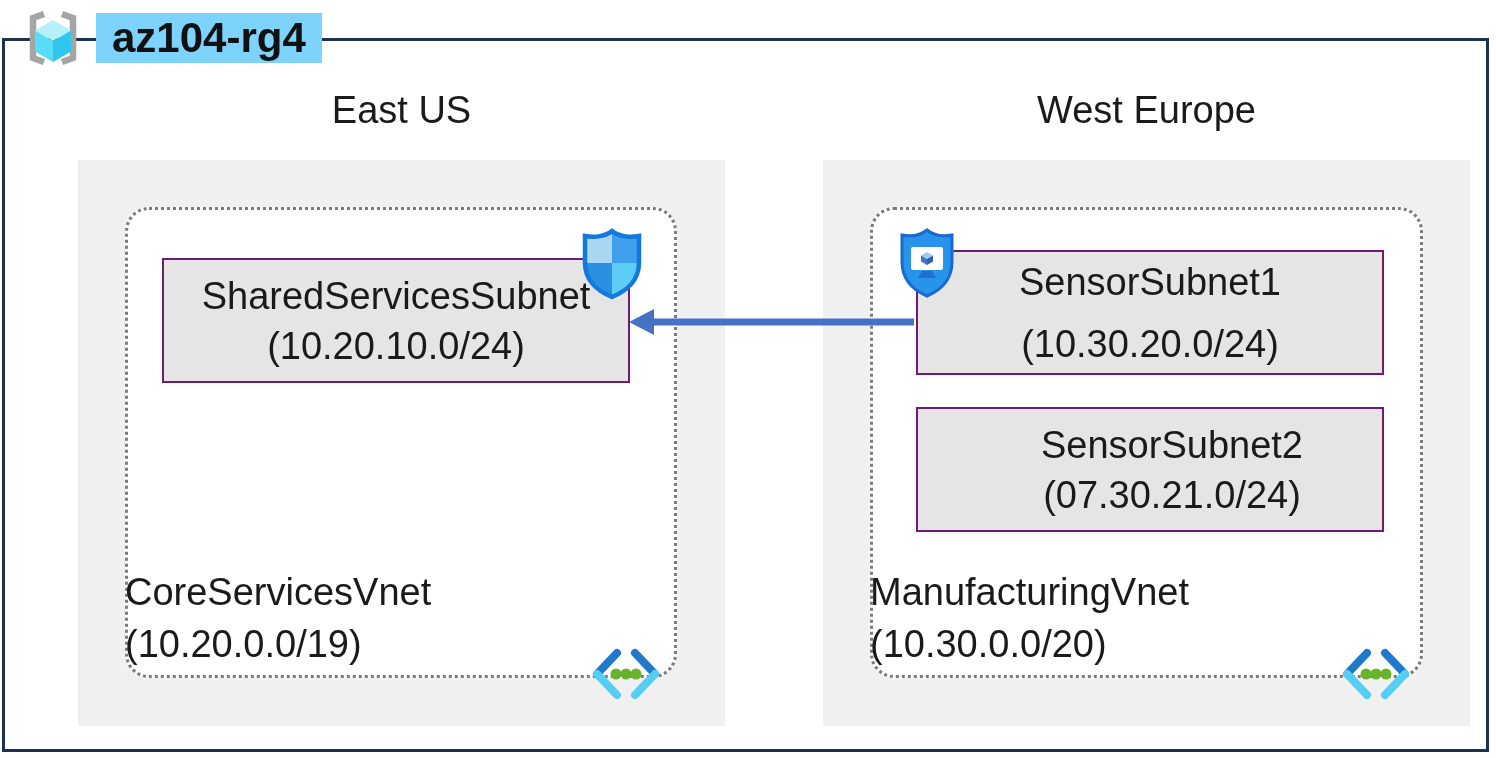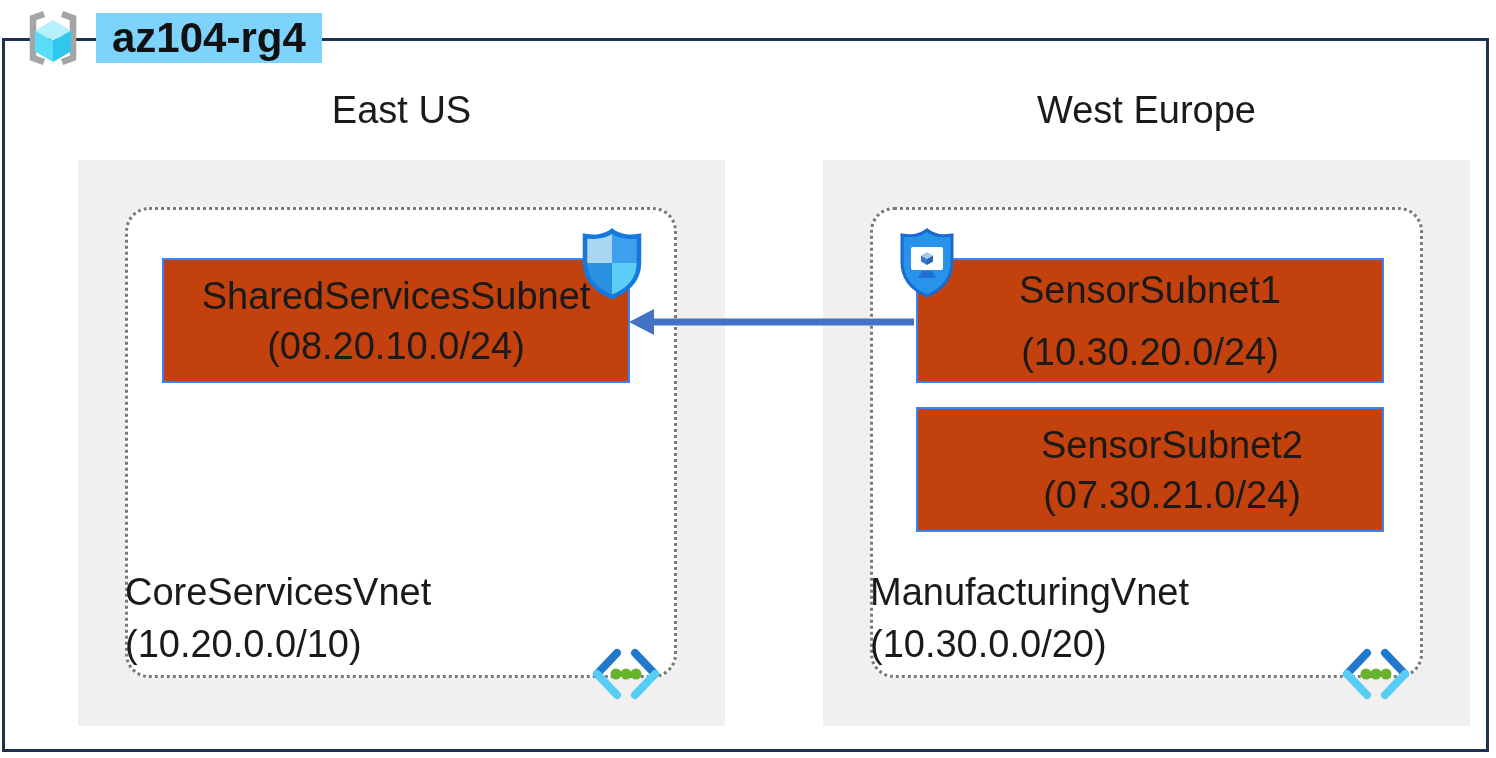--- a/index.html
+++ b/index.html
@@ -27,27 +27,27 @@
   .region-box.left{left:78px;}
   .region-box.right{left:823px;}
   .vnet-box{
     position:absolute;top:207px;height:471px;box-sizing:border-box;
     background:#ffffff;border:3px dotted #7a7a7a;border-radius:24px;
   }
   .vnet-box.left{left:125px;width:552px;}
   .vnet-box.right{left:870px;width:553px;}
   .subnet-box{
     position:absolute;width:468px;height:125px;box-sizing:border-box;
-    background:#c2410c;border:2px solid #3b82f6;
+    background:#e5e5e5;border:2px solid #701a75;
     display:flex;flex-direction:column;align-items:center;justify-content:center;
     font-size:38px;line-height:50px;color:#1a1a1a;text-align:center;
   }
   .subnet-box.pos-l1{left:162px;top:258px;}
   .subnet-box.pos-l2{left:162px;top:407px;}
-  .subnet-box.pos-r1{left:916px;top:258px;gap:12px;}
+  .subnet-box.pos-r1{left:916px;top:250px;gap:12px;}
   .subnet-box.pos-r2{left:916px;top:407px;padding-left:44px;}
   .vnet-label{
     position:absolute;top:566px;font-size:38px;line-height:52px;text-align:left;color:#1a1a1a;
   }
   .vnet-label.left{left:125px;width:552px;}
   .vnet-label.right{left:870px;width:665px;}
   .vnet-icon{position:absolute;width:76px;height:56px;top:646px;}
   .vnet-icon.left{left:588px;}
   .vnet-icon.right{left:1338px;}
   .nsg-icon{position:absolute;left:580px;top:227px;width:64px;height:74px;}
@@ -79,35 +79,35 @@
   <div class="vnet-box left"></div>
   <div class="vnet-box right"></div>
 
   <svg class="peering-arrow" viewBox="0 0 290 36">
     <line x1="288" y1="18" x2="26" y2="18" stroke="#4472c4" stroke-width="7"></line>
     <polygon points="3,18 28,5 28,31" fill="#4472c4"></polygon>
   </svg>
 
   <div class="subnet-box pos-l1">
     <span>SharedServicesSubnet</span>
-    <span>(08.20.10.0/24)</span>
+    <span>(10.20.10.0/24)</span>
   </div>
 
   <div class="subnet-box pos-r1">
     <span>SensorSubnet1</span>
     <span>(10.30.20.0/24)</span>
   </div>
   <div class="subnet-box pos-r2">
     <span>SensorSubnet2</span>
     <span>(07.30.21.0/24)</span>
   </div>
 
   <div class="vnet-label left">
     <div>CoreServicesVnet</div>
-    <div>(10.20.0.0/10)</div>
+    <div>(10.20.0.0/19)</div>
   </div>
   <div class="vnet-label right">
     <div>ManufacturingVnet</div>
     <div>(10.30.0.0/20)</div>
   </div>
 
   <svg class="nsg-icon" viewBox="0 0 64 74">
     <defs>
       <clipPath id="nsgclip">
         <path d="M32 4 C38 9 49 11 59 9 L59 36 C59 53 47 64 32 70 C17 64 5 53 5 36 L5 9 C15 11 26 9 32 4 Z"></path>

